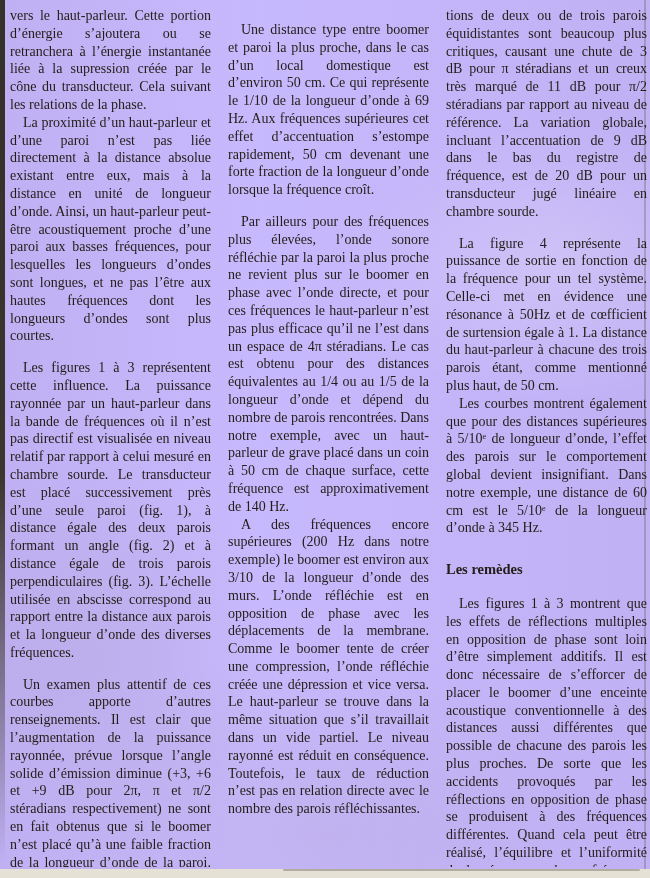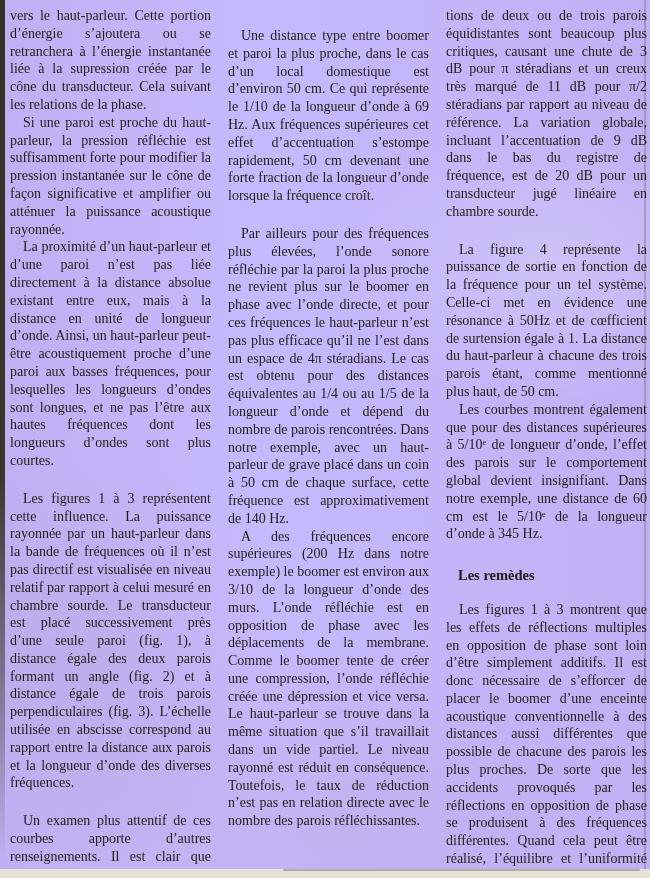--- a/index.html
+++ b/index.html
@@ -49,41 +49,40 @@
     width: 201px; height: 860px;
     overflow: hidden;
     text-align: justify;
     font-size: 14px;
     line-height: 17.8px;
     hyphens: auto;
     -webkit-hyphens: auto;
   }
   .para { margin: 0; }
   .para.indent { text-indent: 13px; }
-  .para.gap { margin-top: 20px; }
+  .para.gap { margin-top: 14px; }
   .heading {
     font-weight: bold;
     font-size: 14.5px;
-    margin: 24px 0 16px 12px;
+    margin: 24px 0 16px 0;
     text-align: left;
   }
 </style>
 </head>
 <body>
 
 <div class="page">
 
   <div class="scan-left-edge"></div>
   <div class="scan-right-edge"></div>
 
   <div class="columns">
 
     <div class="col">
       <p class="para">vers le haut-parleur. Cette portion d’énergie s’ajoutera ou se retranchera à l’énergie instantanée liée à la supression créée par le cône du transducteur. Cela suivant les relations de la phase.</p>
-      <p class="para indent">Si une paroi est proche du haut-parleur, la pression réfléchie est suffisamment forte pour modifier la pression instantanée sur le cône de façon significative et amplifier ou atténuer la puissance acoustique rayonnée.</p>
       <p class="para indent">La proximité d’un haut-parleur et d’une paroi n’est pas liée directement à la distance absolue existant entre eux, mais à la distance en unité de longueur d’onde. Ainsi, un haut-parleur peut-être acoustiquement proche d’une paroi aux basses fréquences, pour lesquelles les longueurs d’ondes sont longues, et ne pas l’être aux hautes fréquences dont les longueurs d’ondes sont plus courtes.</p>
       <p class="para indent gap">Les figures 1 à 3 représentent cette influence. La puissance rayonnée par un haut-parleur dans la bande de fréquences où il n’est pas directif est visualisée en niveau relatif par rapport à celui mesuré en chambre sourde. Le transducteur est placé successivement près d’une seule paroi (fig. 1), à distance égale des deux parois formant un angle (fig. 2) et à distance égale de trois parois perpendiculaires (fig. 3). L’échelle utilisée en abscisse correspond au rapport entre la distance aux parois et la longueur d’onde des diverses fréquences.</p>
       <p class="para indent gap">Un examen plus attentif de ces courbes apporte d’autres renseignements. Il est clair que l’augmentation de la puissance rayonnée, prévue lorsque l’angle solide d’émission diminue (+3, +6 et +9 dB pour 2π, π et π/2 stéradians respectivement) ne sont en fait obtenus que si le boomer n’est placé qu’à une faible fraction de la longueur d’onde de la paroi. A une distance de 1/10 de longueur d’onde, l’augmentation procurée par réflections sur</p>
     </div>
 
     <div class="col">
       <p class="para indent gap">Une distance type entre boomer et paroi la plus proche, dans le cas d’un local domestique est d’environ 50 cm. Ce qui représente le 1/10 de la longueur d’onde à 69 Hz. Aux fréquences supérieures cet effet d’accentuation s’estompe rapidement, 50 cm devenant une forte fraction de la longueur d’onde lorsque la fréquence croît.</p>
       <p class="para indent gap">Par ailleurs pour des fréquences plus élevées, l’onde sonore réfléchie par la paroi la plus proche ne revient plus sur le boomer en phase avec l’onde directe, et pour ces fréquences le haut-parleur n’est pas plus efficace qu’il ne l’est dans un espace de 4π stéradians. Le cas est obtenu pour des distances équivalentes au 1/4 ou au 1/5 de la longueur d’onde et dépend du nombre de parois rencontrées. Dans notre exemple, avec un haut-parleur de grave placé dans un coin à 50 cm de chaque surface, cette fréquence est approximativement de 140 Hz.</p>
       <p class="para indent">A des fréquences encore supérieures (200 Hz dans notre exemple) le boomer est environ aux 3/10 de la longueur d’onde des murs. L’onde réfléchie est en opposition de phase avec les déplacements de la membrane. Comme le boomer tente de créer une compression, l’onde réfléchie créée une dépression et vice versa. Le haut-parleur se trouve dans la même situation que s’il travaillait dans un vide partiel. Le niveau rayonné est réduit en conséquence. Toutefois, le taux de réduction n’est pas en relation directe avec le nombre des parois réfléchissantes.</p>
 

